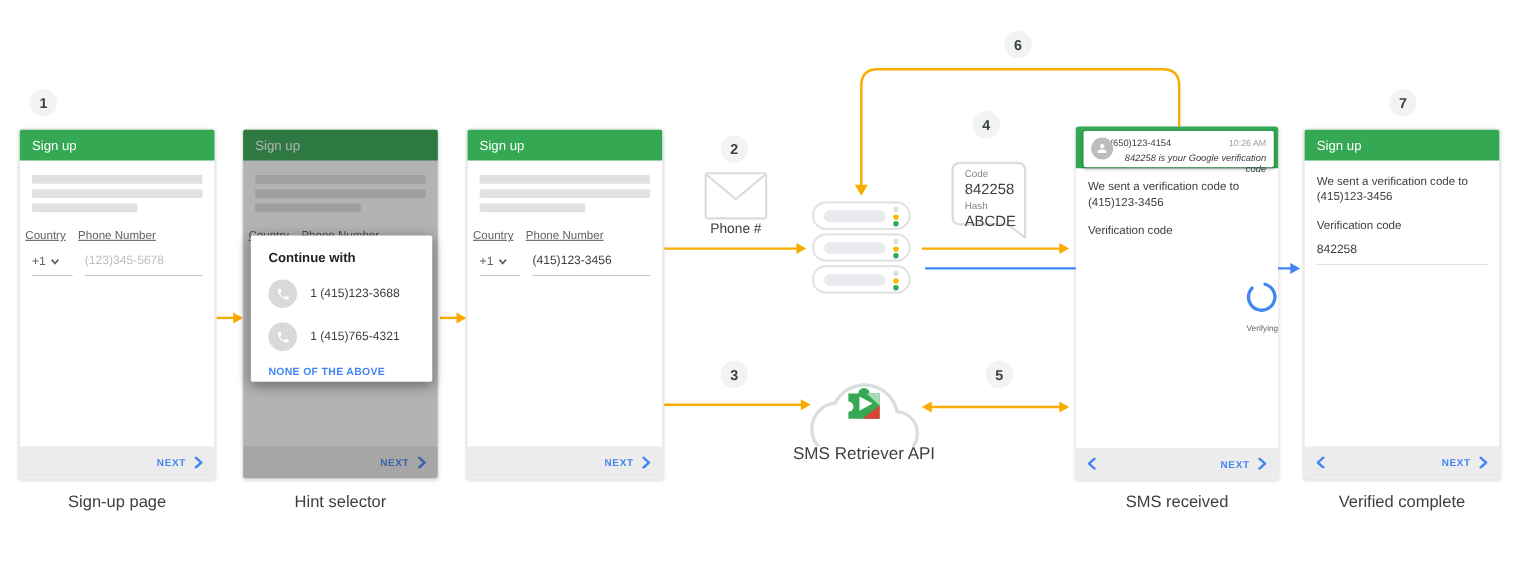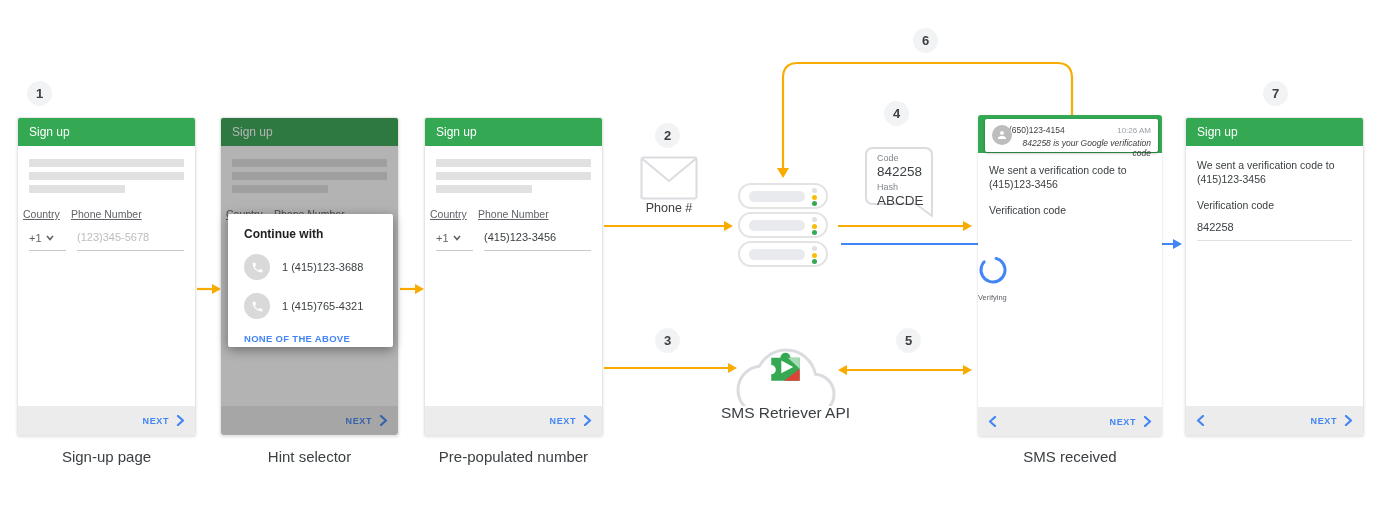--- a/index.html
+++ b/index.html
@@ -79,21 +79,21 @@
                 background:#bdbdbd;display:flex;align-items:center;justify-content:center;}
   .notif-body{margin-left:17px;text-align:right;}
   .notif-row{display:flex;align-items:baseline;}
   .notif-sender{font-size:8.5px;color:var(--ink);}
   .notif-time{margin-left:auto;font-size:8px;color:#9aa0a6;}
   .notif-msg{font-size:8.5px;color:var(--ink);margin-top:3px;font-style:italic;}
   .sms-body{padding:10px 11px 0;}
   .sent1{font-size:10.5px;color:var(--ink);line-height:1.35;}
   .vlabel{font-size:10.5px;color:var(--ink);margin-top:13px;}
   .vvalue{font-size:11px;margin-top:10px;border-bottom:1px solid #e0e0e0;padding-bottom:7px;}
-  .spin-wrap{position:absolute;left:0;right:0;top:140px;text-align:left;}
+  .spin-wrap{position:absolute;left:0;right:0;top:140px;text-align:right;}
   .spin-label{font-size:7.5px;color:var(--muted);margin-top:4px;}
   .check-wrap{position:absolute;left:0;right:0;top:144px;text-align:center;}
 </style>
 </head>
 <body>
 
 <div class="stage">
 
   <svg class="connectors" width="1380" height="520">
 
@@ -233,21 +233,20 @@
     </div>
     <div class="ph-footer">
       <div class="next">
         <span>NEXT</span>
         <svg width="9" height="11" viewBox="0 0 9 11">
             <path d="M2 1 L7 5.5 L2 10" fill="none" stroke="#4285F4" stroke-width="2.2" stroke-linecap="round" stroke-linejoin="round"></path>
           </svg>
       </div>
     </div>
   </div>
-  <div class="caption" style="left:424px;width:179px;">Pre-populated number</div>
 
   <svg style="position:absolute;left:640px;top:156px;z-index:2;" width="58" height="44">
     <rect x="1.5" y="1.5" width="55" height="41" fill="#fff" stroke="#dadce0" stroke-width="2" rx="2"></rect>
     <path d="M2.5 3 L29 25 L55.5 3" fill="none" stroke="#dadce0" stroke-width="2"></path>
   </svg>
   <div class="mid-label" style="left:628px;top:201px;width:82px;font-size:12.5px;">Phone #</div>
 
   <div style="position:absolute;left:738px;top:183px;width:94px;height:86px;z-index:2;">
     <div class="server" style="top:0;">
       <div class="sbar"></div>
@@ -352,14 +351,15 @@
           </svg>
       </div>
       <div class="next">
         <span>NEXT</span>
         <svg width="9" height="11" viewBox="0 0 9 11">
             <path d="M2 1 L7 5.5 L2 10" fill="none" stroke="#4285F4" stroke-width="2.2" stroke-linecap="round" stroke-linejoin="round"></path>
           </svg>
       </div>
     </div>
   </div>
+  <div class="caption" style="left:1185px;width:179px;">Verified complete</div>
 
 </div>
 
 </body></html>

